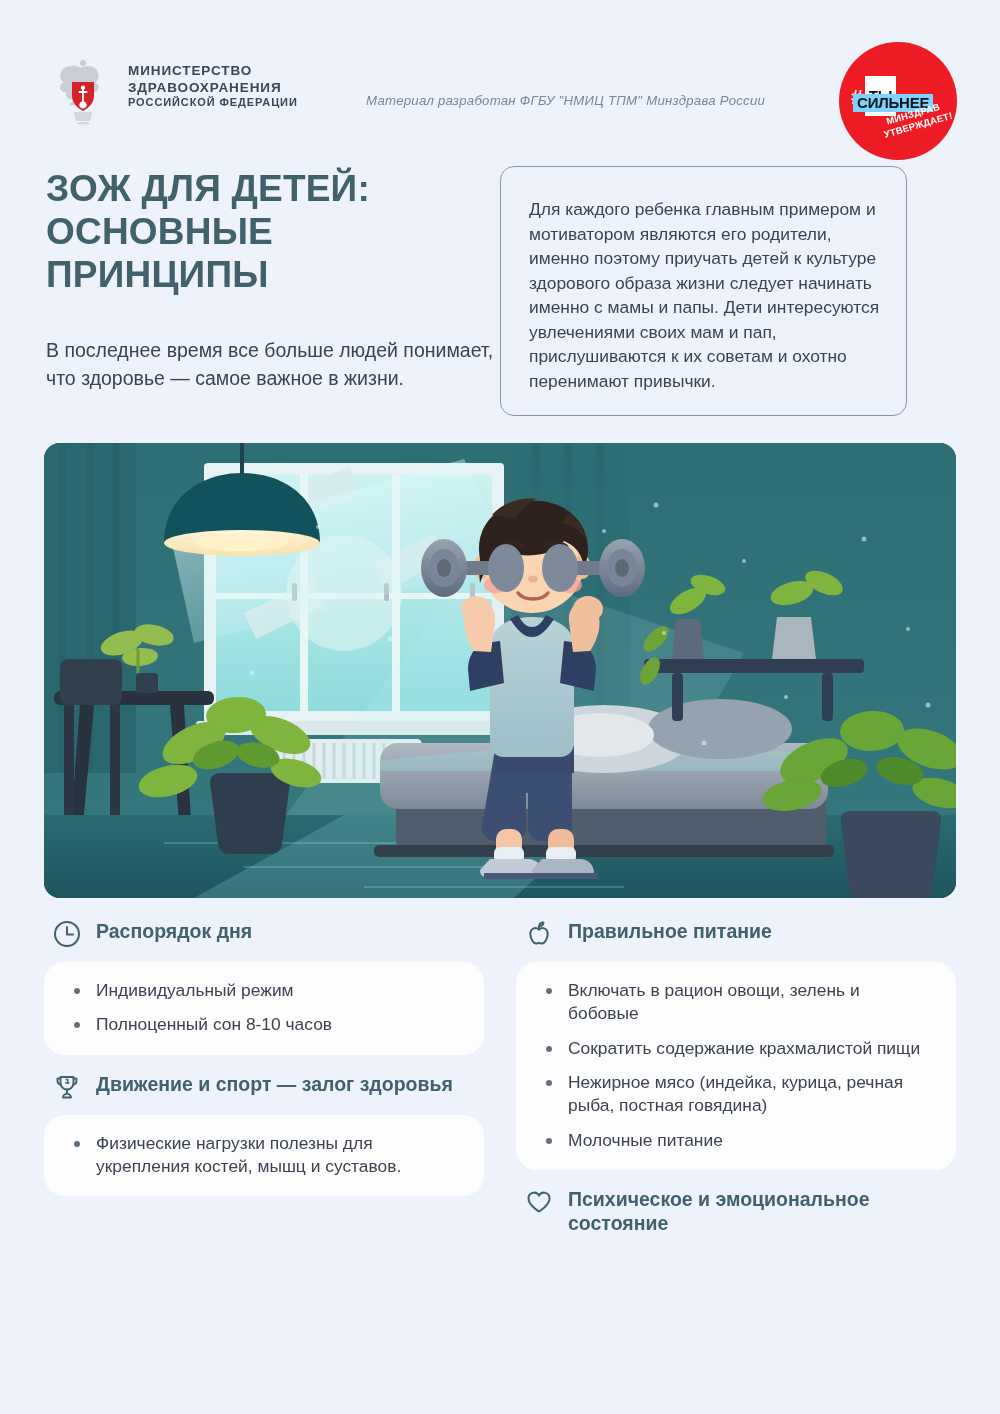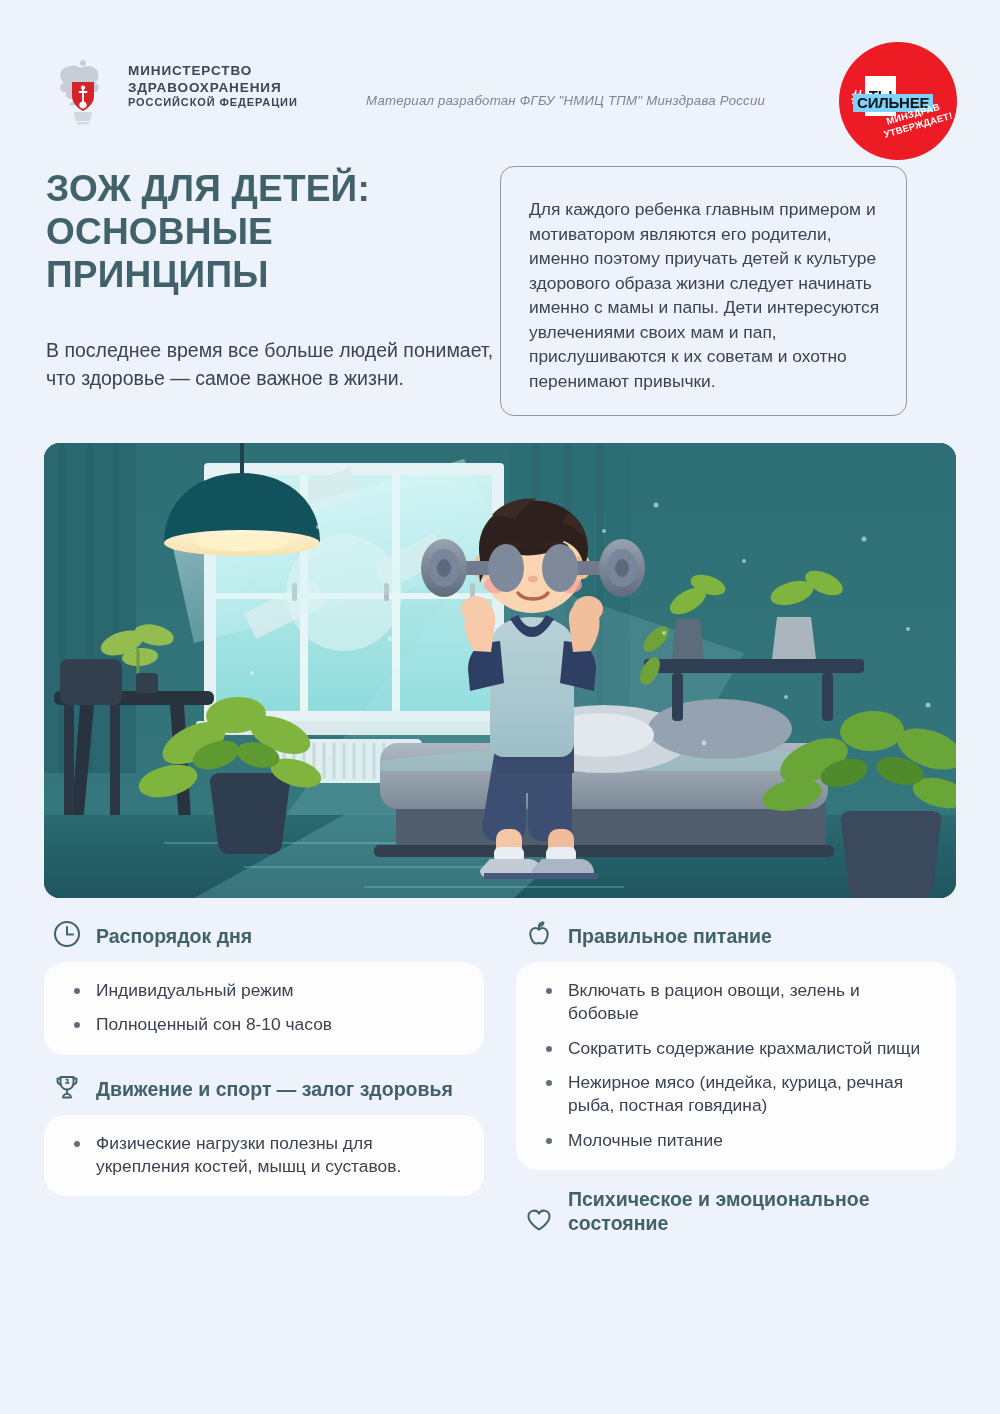--- a/index.html
+++ b/index.html
@@ -78,21 +78,21 @@
     position: absolute; left: 44px; top: 443px; width: 912px; height: 455px;
     border-radius: 16px; overflow: hidden; background: #2f6d72;
   }
   .illus svg { display: block; width: 912px; height: 455px; }
 
   
   .col-left  { position: absolute; left: 44px;  top: 918px; width: 440px; }
   .col-right { position: absolute; left: 516px; top: 918px; width: 440px; }
 
   .section { margin-bottom: 16px; }
-  .sec-head { display: flex; align-items: flex-end; gap: 14px; padding: 0 0 0 8px; }
+  .sec-head { display: flex; align-items: flex-start; gap: 14px; padding: 0 0 0 8px; }
   .sec-icon { flex: 0 0 auto; width: 30px; height: 30px; margin-top: 1px; }
   .sec-title {
     font-size: 19.5px; font-weight: 800; color: #41616b;
     line-height: 1.22; padding-top: 2px;
   }
   .card {
     margin-top: 13px; background: #fdfdfe; border-radius: 21px;
     padding: 17px 22px 18px 22px;
   }
   .card ul { list-style: none; }

